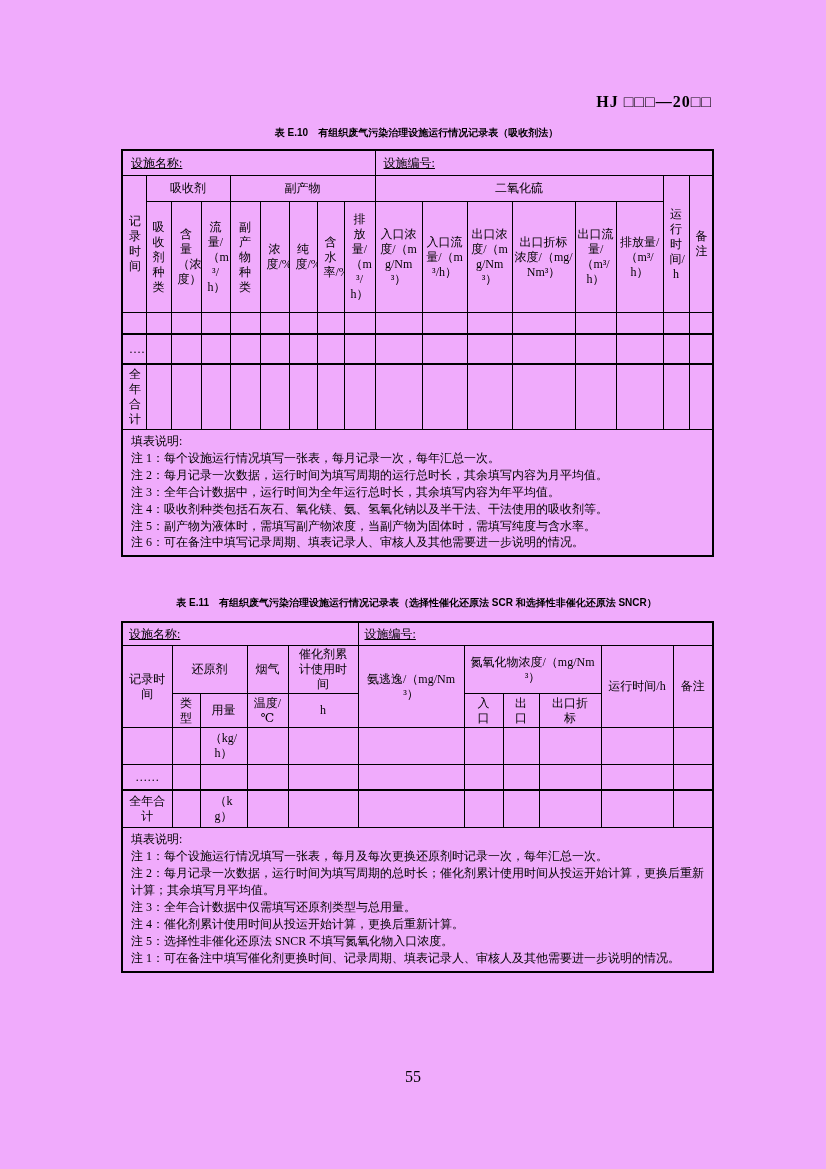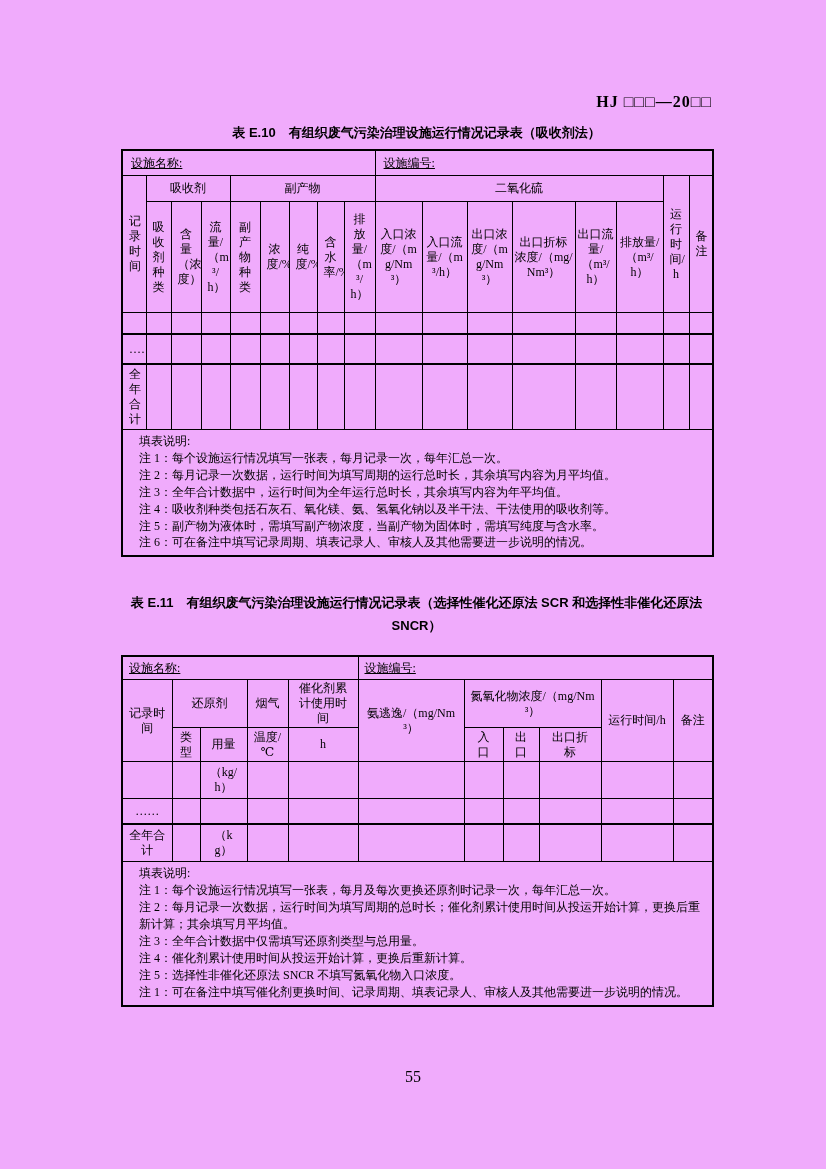--- a/index.html
+++ b/index.html
@@ -9,25 +9,25 @@
     color:#000;
     -webkit-font-smoothing:antialiased;
   }
   .page{position:relative;width:826px;height:1169px;overflow:hidden;background:#f0abfc;}
   .content{position:absolute;left:121px;top:0;width:591px;}
   .doc-code{
     margin-top:92px;text-align:right;font-weight:bold;font-size:16px;line-height:20px;
     letter-spacing:1px;font-family:"Liberation Serif","DejaVu Serif",serif;
   }
   .tbl-title{
-    text-align:center;font-weight:bold;font-size:13px;line-height:23px;
+    text-align:center;font-weight:bold;font-size:10px;line-height:23px;
     font-family:"Liberation Sans","DejaVu Sans",sans-serif;
   }
   .title-e10{margin-top:9px;margin-bottom:5px;}
-  .title-e11{margin-top:34px;margin-bottom:18px;}
+  .title-e11{margin-top:34px;margin-bottom:7px;}
   table{border-collapse:collapse;table-layout:fixed;width:591px;border:2px solid #000;}
   td{
     border:1px solid #000;font-size:12px;line-height:15px;text-align:center;
     vertical-align:middle;word-break:break-all;padding:1px 2px;overflow:hidden;
     font-family:"Liberation Serif","DejaVu Serif",serif;
   }
   
   td.fac{text-align:left;padding:2px 8px;word-break:keep-all;text-decoration:underline;}
   tr.h-fac td{height:20px;}
   
@@ -40,21 +40,21 @@
   
   .t11 td{padding:1px 6px;}
   .t11 tr.h-grp td{height:25px;}
   .t11 tr.h-sub td{height:31px;}
   .t11 tr.h-d1 td{height:34px;}
   .t11 tr.h-d2 td{height:22px;}
   .t11 tr.h-d3 td{height:34px;border-top-width:2px;}
   .t11 td.pad9{padding:1px 9px;}
   .t11 td.pad14{padding:1px 2px;}
   
-  td.notes{text-align:left;vertical-align:top;padding:3px 6px 4px 16px;word-break:break-all;}
+  td.notes{text-align:left;vertical-align:top;padding:3px 6px 4px 8px;word-break:break-all;}
   td.notes div{font-size:12px;line-height:16.9px;}
   .page-num{
     position:absolute;left:0;top:1068px;width:826px;text-align:center;
     font-size:16px;font-family:"Liberation Serif","DejaVu Serif",serif;
   }
 </style>
 </head>
 <body>
 
 <div class="page">

